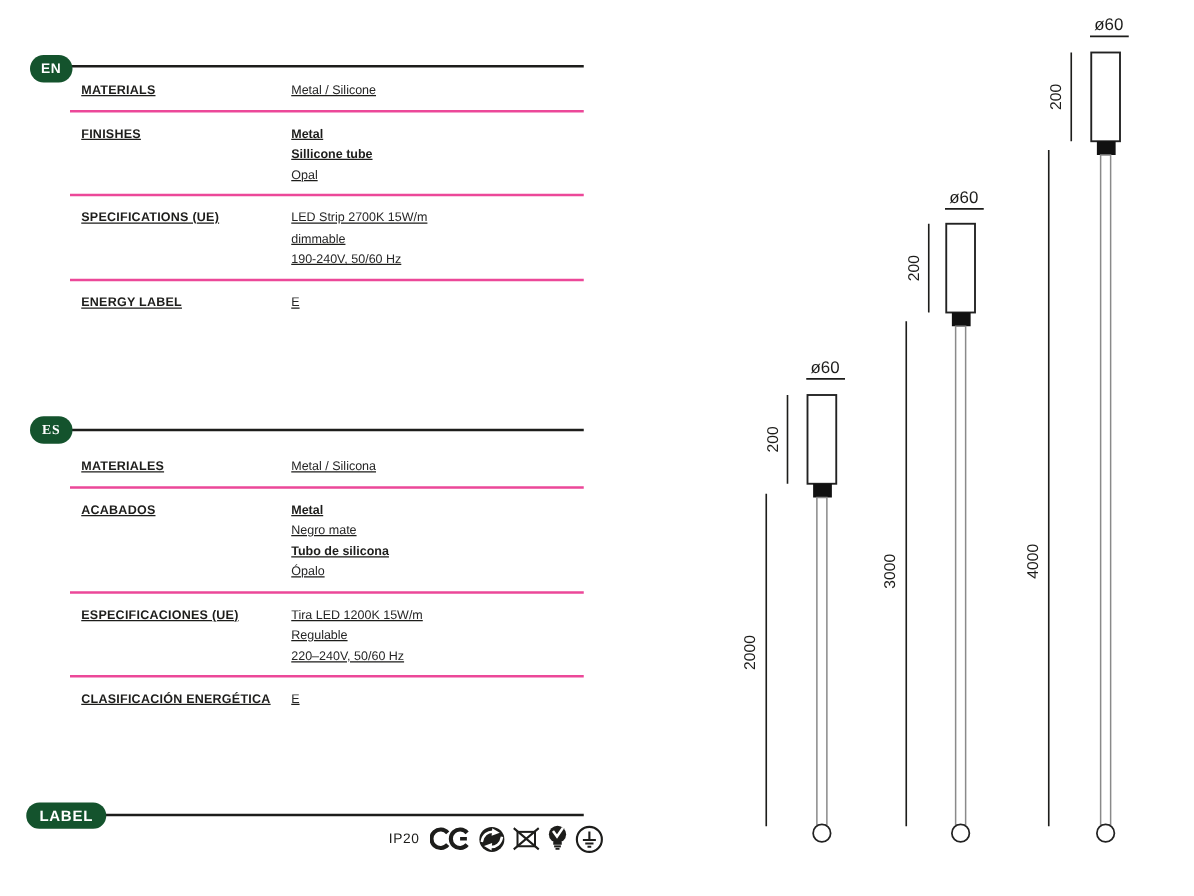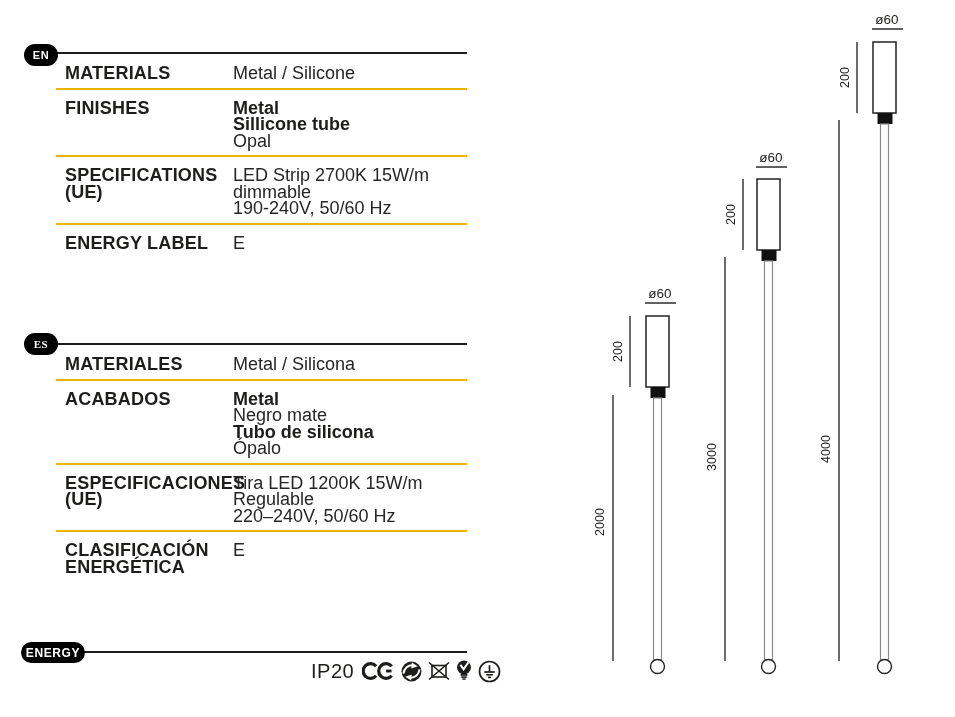--- a/index.html
+++ b/index.html
@@ -1,30 +1,30 @@
 <!DOCTYPE html>
 <html><head>
 <meta charset="utf-8">
 <style>
   html,body{margin:0;padding:0;background:#fff;}
   .canvas{position:relative;width:955px;height:717px;background:#fff;overflow:hidden;
           font-family:"Liberation Sans",sans-serif;color:#1d1d1b;}
   .section-line{position:absolute;height:2px;background:#1d1d1b;}
-  .pill{position:absolute;background:#000000;color:#fff;border-radius:12px;
+  .pill{position:absolute;background:#14532d;color:#fff;border-radius:12px;
         display:flex;align-items:center;justify-content:center;
         font-weight:bold;letter-spacing:.6px;z-index:2;}
-  .spec-table{position:absolute;font-size:18px;line-height:16.5px;}
-  .trow{display:flex;border-top:2px solid #eab308;padding:10px 0 6px 9px;}
+  .spec-table{position:absolute;font-size:10px;line-height:16.5px;text-decoration:underline;}
+  .trow{display:flex;border-top:2px solid #ec4899;padding:10px 0 6px 9px;}
   .trow.first{border-top:none;}
   .tlabel{width:168px;font-weight:bold;letter-spacing:.2px;padding-right:12px;box-sizing:border-box;}
   .tvalue{flex:1;color:#262626;}
   .vline{white-space:nowrap;}
   .vline.b{font-weight:bold;color:#1d1d1b;}
   .icons-row{position:absolute;display:flex;align-items:center;gap:6px;}
-  .ip-text{font-size:20px;letter-spacing:.5px;color:#1d1d1b;margin-right:2px;}
+  .ip-text{font-size:11px;letter-spacing:.5px;color:#1d1d1b;margin-right:2px;}
   .icons-row svg{display:block;}
   .drawing{position:absolute;left:0;top:0;pointer-events:none;}
 </style>
 </head>
 <body>
 
 <div class="canvas">
 
   <div class="section-line" style="left:40px;top:52px;width:427px;"></div>
   <div class="pill" style="left:24px;top:44px;width:34px;height:22px;font-size:11px;">
@@ -61,21 +61,21 @@
       </div>
     </div>
   </div>
 
   <div class="section-line" style="left:40px;top:343px;width:427px;"></div>
   <div class="pill" style="left:24px;top:333px;width:34px;height:22px;font-size:11px;font-family:Liberation Serif, serif;">
     <span>ES</span>
   </div>
 
   <div class="spec-table" style="left:56px;top:345px;width:411px;">
-    <div class="trow first" style="padding-top:11px;">
+    <div class="trow first" style="padding-top:21px;">
       <div class="tlabel">MATERIALES</div>
       <div class="tvalue">
         <div class="vline">Metal / Silicona</div>
       </div>
     </div>
     <div class="trow">
       <div class="tlabel">ACABADOS</div>
       <div class="tvalue">
         <div class="vline b">Metal</div>
         <div class="vline">Negro mate</div>
@@ -94,21 +94,21 @@
     <div class="trow">
       <div class="tlabel">CLASIFICACIÓN ENERGÉTICA</div>
       <div class="tvalue">
         <div class="vline">E</div>
       </div>
     </div>
   </div>
 
   <div class="section-line" style="left:60px;top:651px;width:407px;"></div>
   <div class="pill" style="left:21px;top:642px;width:64px;height:21px;font-size:12px;">
-    <span>ENERGY</span>
+    <span>LABEL</span>
   </div>
 
   <div class="icons-row" style="left:311px;top:659px;height:24px;">
     <span class="ip-text">IP20</span>
 
     <span>
       <svg width="33" height="22" viewBox="0 0 34 22">
         <path d="M14.6 6.1 A7.6 7.6 0 1 0 14.6 15.9" fill="none" stroke="#1d1d1b" stroke-width="3.4"></path>
         <path d="M30.6 6.1 A7.6 7.6 0 1 0 30.6 15.9" fill="none" stroke="#1d1d1b" stroke-width="3.4"></path>
         <path d="M24.8 11 H30.4" stroke="#1d1d1b" stroke-width="3"></path>

